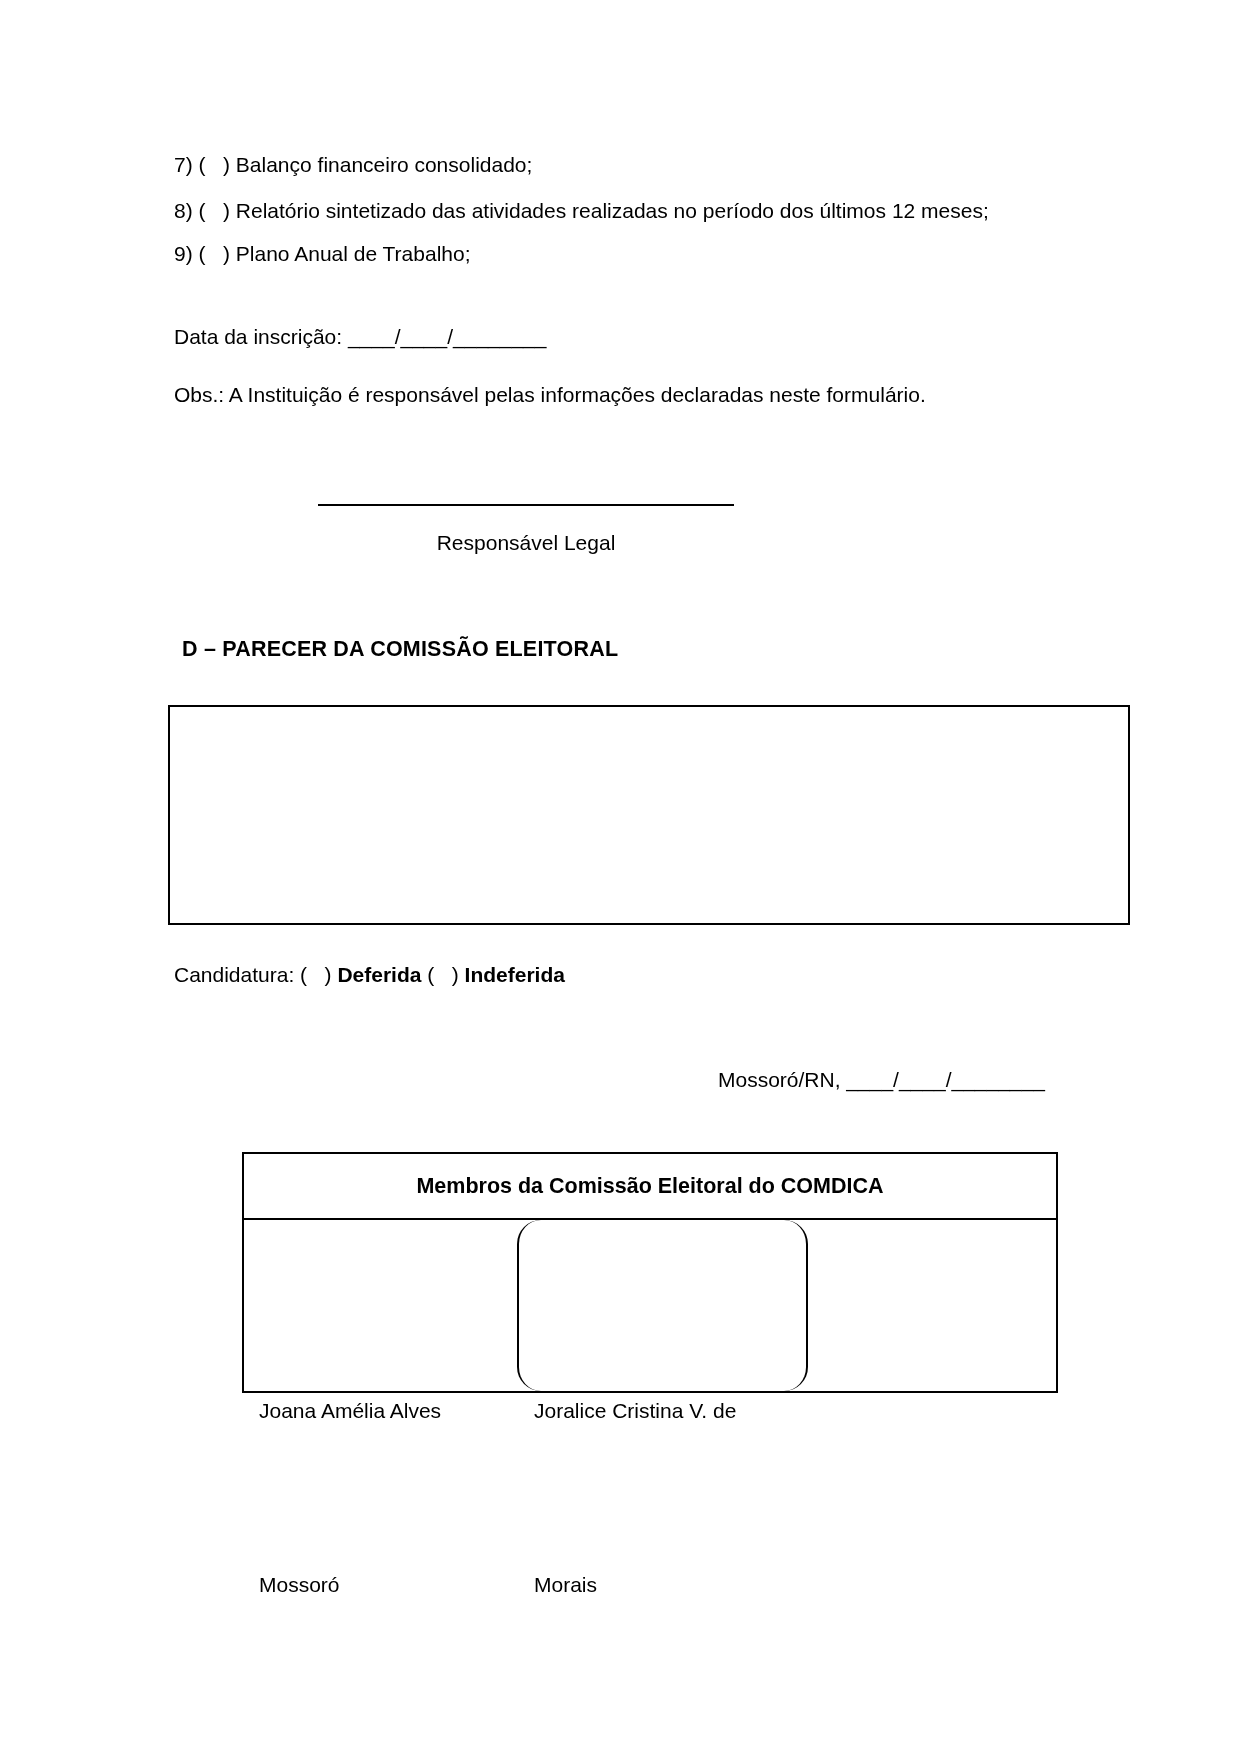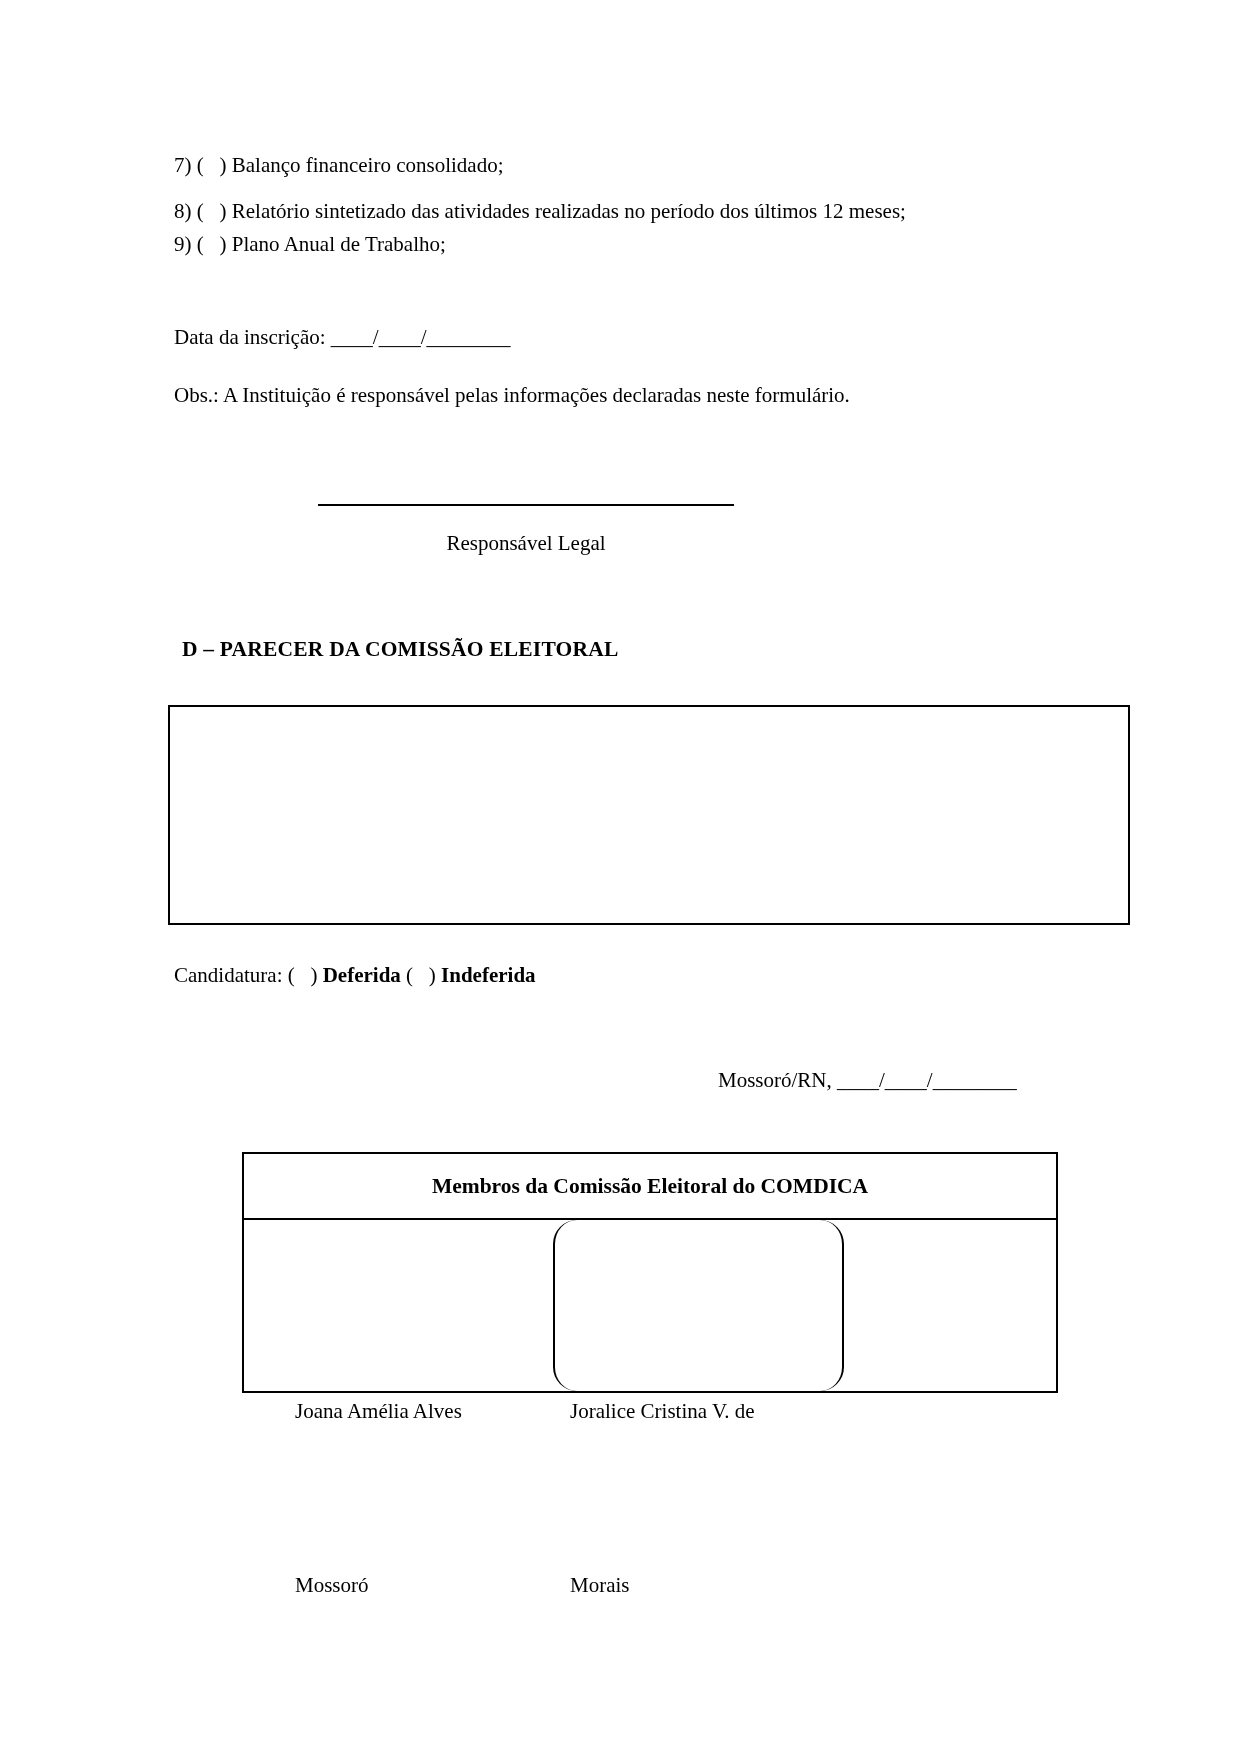--- a/index.html
+++ b/index.html
@@ -3,21 +3,21 @@
 <meta charset="utf-8">
 <style>
   * { box-sizing: border-box; }
   html, body { margin: 0; padding: 0; background: #ffffff; }
   .page {
     position: relative;
     width: 1136px;
     height: 1752px;
     background: var(--bg, #ffffff);
     color: var(--fg, #000000);
-    font-family: Liberation Serif, serif;
+    font-family: Liberation Sans, sans-serif;
     font-size: 21px;
     overflow: hidden;
   }
   .line {
     position: absolute;
     left: 174px;
     line-height: 28px;
     white-space: pre-wrap;
   }
   .b { font-weight: bold; }
@@ -75,39 +75,38 @@
     display: flex;
     align-items: center;
     justify-content: center;
     font-weight: bold;
     font-size: 21.5px;
     white-space: pre-wrap;
   }
   .t-body {
     display: flex;
     height: 171px;
-    padding-left: 36px;
   }
   .t-cell {
     padding: 46px 10px 0 15px;
     line-height: 58px;
     white-space: pre-wrap;
   }
   .t-cell.c1 { width: 273px; }
   .t-cell.c2 { width: 291px; border-left: 2px solid var(--fg, #000000); border-right: 2px solid var(--fg, #000000); border-radius: 24px; }
   .t-cell.c3 { flex: 1; }
 </style>
 </head>
 <body>
 
 <div class="page" style="--fg: #000000; --bg: #ffffff;">
 
   <div class="line" style="top:151px">7) (   ) Balanço financeiro consolidado;</div>
   <div class="line" style="top:197px">8) (   ) Relatório sintetizado das atividades realizadas no período dos últimos 12 meses;</div>
-  <div class="line" style="top:230px">9) (   ) Plano Anual de Trabalho;</div>
+  <div class="line" style="top:240px">9) (   ) Plano Anual de Trabalho;</div>
 
   <div class="line" style="top:323px">Data da inscrição: ____/____/________</div>
   <div class="line" style="top:381px">Obs.: A Instituição é responsável pelas informações declaradas neste formulário.</div>
 
   <div class="signature-rule"></div>
   <div class="signature-caption">Responsável Legal</div>
 
   <h2 class="section-heading">D – PARECER DA COMISSÃO ELEITORAL</h2>
 
   <div class="parecer-box"></div>

